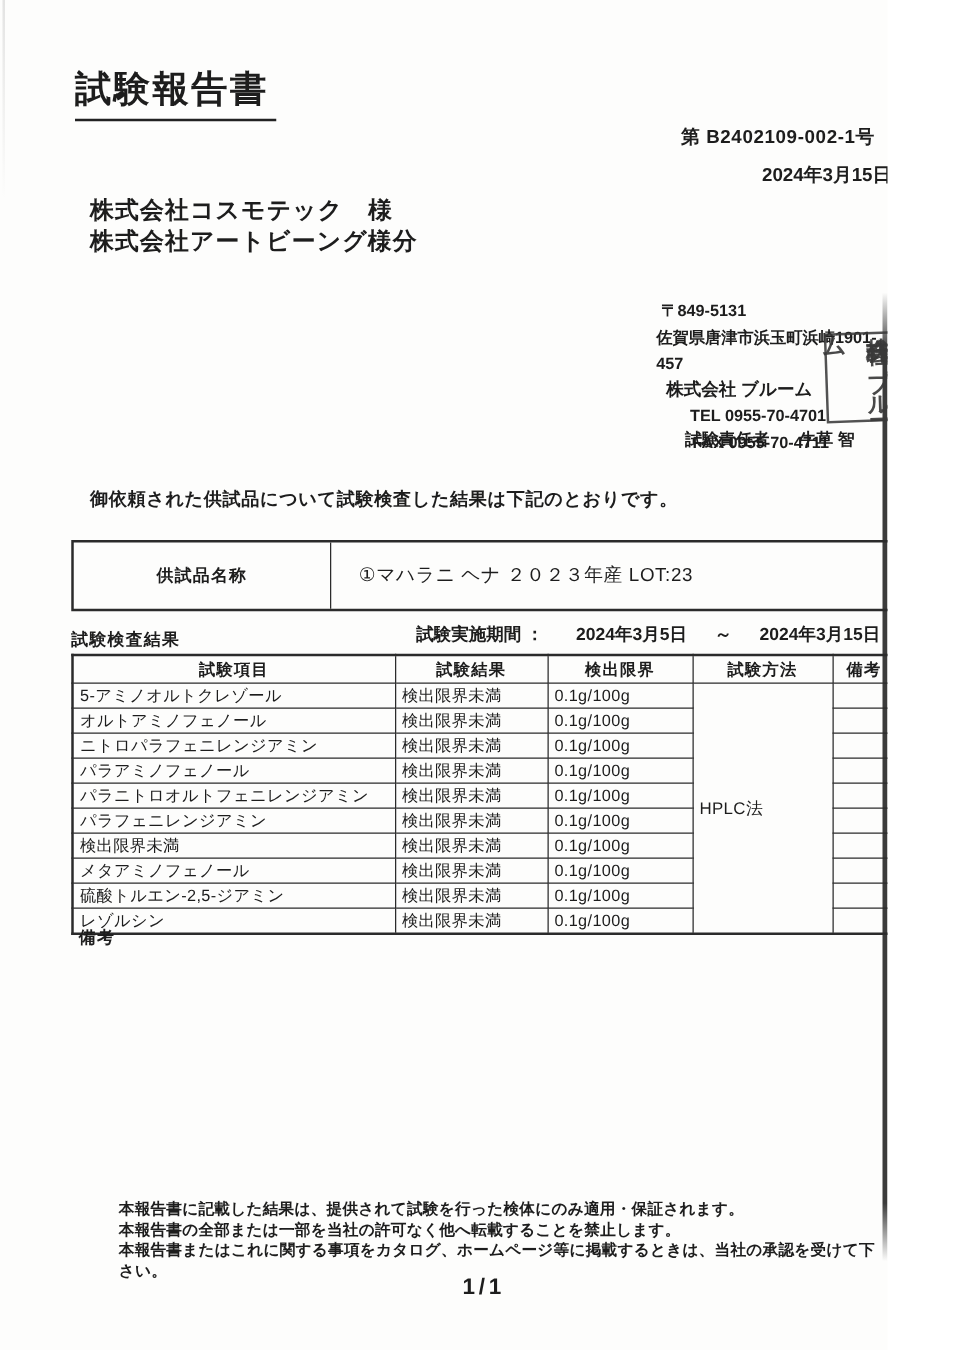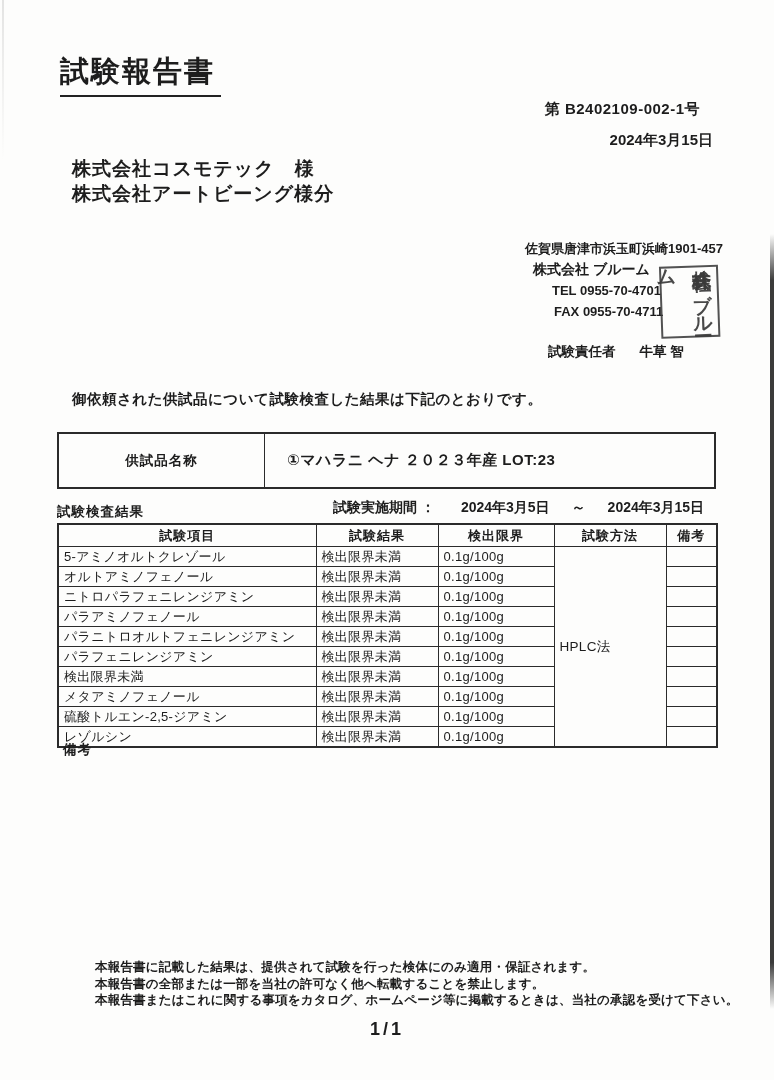--- a/index.html
+++ b/index.html
@@ -1,18 +1,18 @@
 <!DOCTYPE html>
 <html><head>
 <meta charset="utf-8">
 <style>
   html,body{margin:0;padding:0;background:#ffffff;}
   .page{
     position:relative;
-    width:774px;height:1080px;
+    width:710px;height:1080px;
     background:#fdfdfc;
     overflow:hidden;
     font-family:"Liberation Sans","DejaVu Sans",sans-serif;
     color:#1d1d1d;
     -webkit-font-smoothing:antialiased;
   }
   
   .edge-right{
     position:absolute;right:0;top:234px;width:4px;height:775px;
     background:linear-gradient(to bottom,rgba(20,20,20,0) 0%,rgba(25,25,25,.85) 6%,rgba(25,25,25,.85) 94%,rgba(20,20,20,0) 100%);
@@ -81,21 +81,21 @@
     position:absolute;left:57px;top:432px;width:659px;height:57px;
     border:2px solid #2b2b2b;display:flex;align-items:stretch;box-sizing:border-box;
   }
   .sample-label{
     width:205px;border-right:1.5px solid #2b2b2b;
     display:flex;align-items:center;justify-content:center;
     font-size:13.5px;font-weight:600;letter-spacing:1px;
   }
   .sample-value{
     flex:1;display:flex;align-items:center;padding-left:22px;
-    font-size:15px;font-weight:700;letter-spacing:.5px;
+    font-size:15px;font-weight:400;letter-spacing:.5px;
   }
 
   .results-label{
     position:absolute;left:57px;top:503px;
     font-size:13.5px;font-weight:bold;letter-spacing:1px;
   }
   .period-line{
     position:absolute;left:333px;top:499px;
     font-size:14px;font-weight:bold;display:flex;
   }
@@ -151,20 +151,21 @@
   <div class="docdate">2024年3月15日</div>
 
   <div class="addressees">
 
       <div>株式会社コスモテック　様</div>
 
       <div>株式会社アートビーング様分</div>
     </div>
 
   <div class="issuer">
+    <div class="ln-postal">〒849-5131</div>
     <div class="ln-address">佐賀県唐津市浜玉町浜崎1901-457</div>
     <div class="ln-company">株式会社 ブルーム</div>
     <div class="ln-tel">TEL 0955-70-4701</div>
     <div class="ln-fax">FAX 0955-70-4711</div>
   </div>
 
   <div class="responsible">
     <span>試験責任者</span><span class="resp-name">牛草 智</span>
   </div>
 

